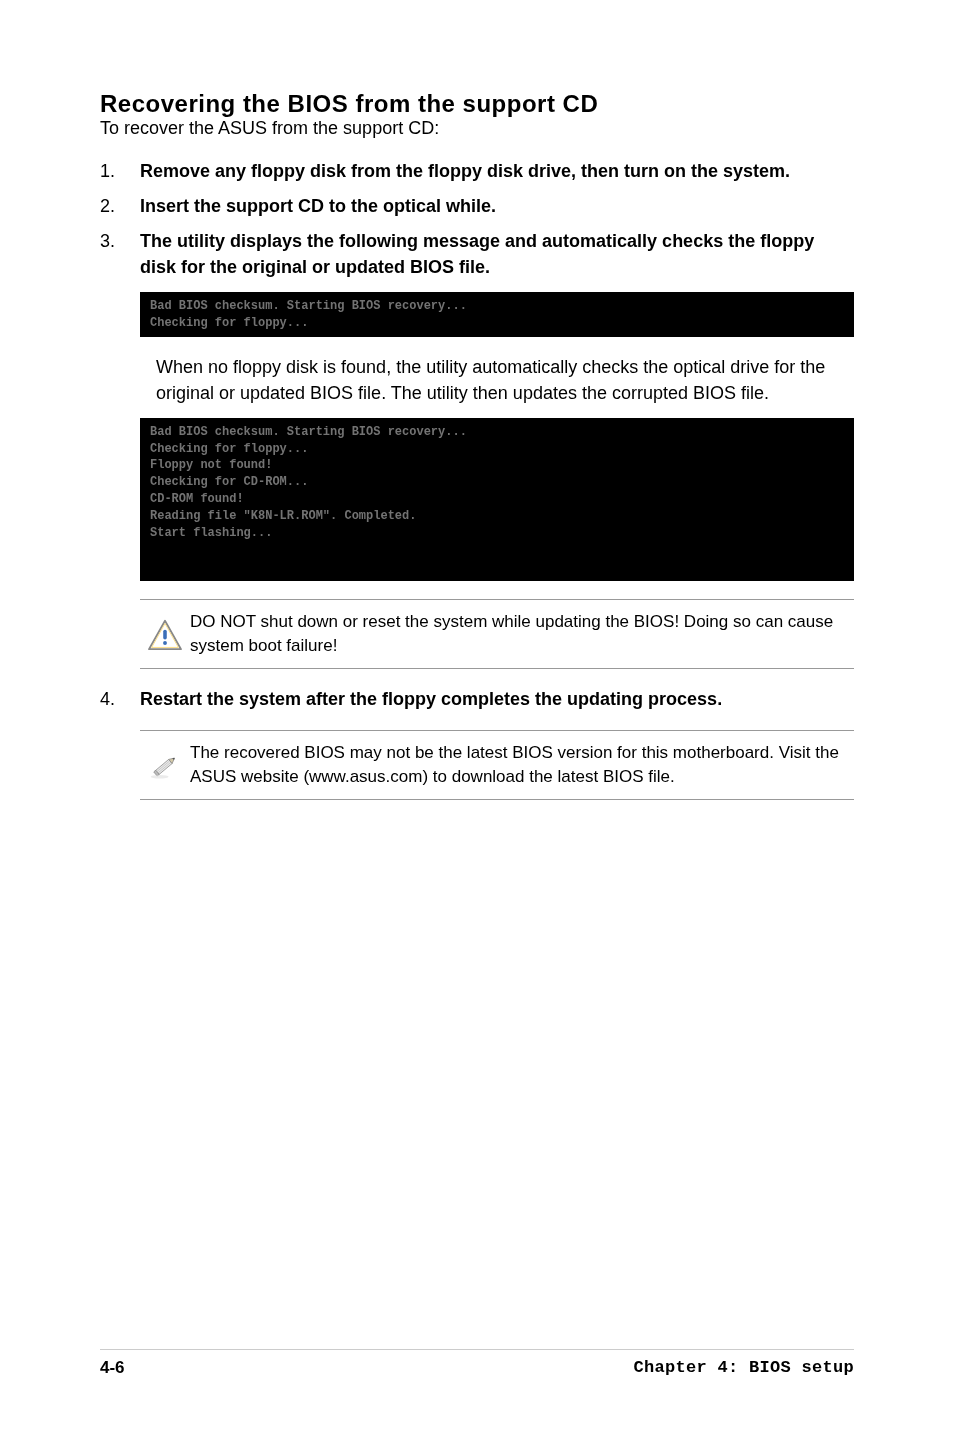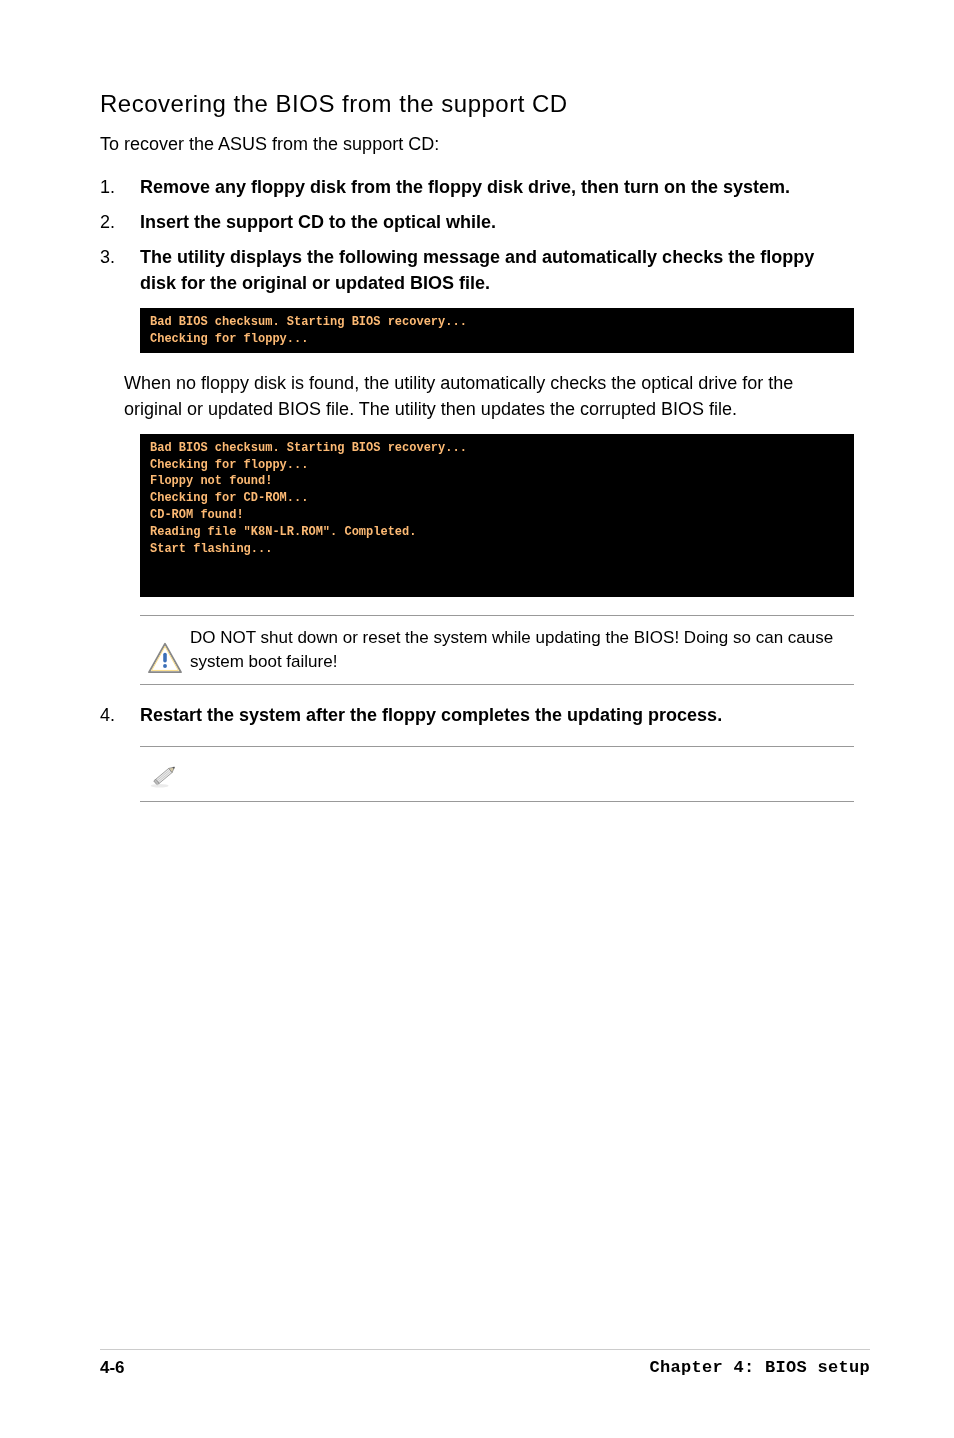--- a/index.html
+++ b/index.html
@@ -11,22 +11,22 @@
       width: 954px;
       height: 1438px;
       background: #fff;
       font-family: Arial, Helvetka, sans-serif;
       color: #000;
       padding: 90px 100px 50px 100px;
       position: relative;
     }
     .section-title {
       font-size: 24px;
-      font-weight: normal;
-      margin-bottom: 16px;
+      font-weight: bold;
+      margin-bottom: 0;
       letter-spacing: 0.5px;
     }
     .intro-text {
       font-size: 18px;
       margin-bottom: 20px;
     }
     ol.main-list {
       list-style: none;
       counter-reset: item;
     }
@@ -40,41 +40,41 @@
     ol.main-list > li .num {
       min-width: 40px;
       flex-shrink: 0;
     }
     ol.main-list > li .content {
       flex: 1;
       font-weight: bold;
     }
     .code-block {
       background: #000;
-      color: #fdba74;
+      color: #737373;
       font-family: "Courier New", monospace;
       font-size: 12px;
       font-weight: bold;
       padding: 6px 10px;
       margin: 12px 0 18px 40px;
       line-height: 1.4;
       white-space: pre;
     }
     .code-block.tall {
       padding-bottom: 40px;
     }
     .indented-para {
       font-size: 18px;
       line-height: 1.4;
-      margin-left: 24px;
+      margin-left: 56px;
       margin-bottom: 10px;
     }
     .callout {
       display: flex;
-      align-items: flex-end;
+      align-items: center;
       margin: 18px 0 18px 40px;
       border-top: 1px solid #999;
       border-bottom: 1px solid #999;
       padding: 10px 0;
     }
     .callout .icon-wrap {
       width: 50px;
       flex-shrink: 0;
       display: flex;
       justify-content: center;
@@ -90,21 +90,21 @@
       height: 32px;
     }
     .note-icon svg {
       width: 36px;
       height: 32px;
     }
     .footer {
       position: absolute;
       bottom: 60px;
       left: 100px;
-      right: 84px;
+      right: 100px;
       display: flex;
       justify-content: space-between;
       border-top: 1px solid #ccc;
       padding-top: 8px;
       font-size: 17px;
       font-weight: bold;
     }
     .footer-right {
       letter-spacing: 0.3px;
       font-family: Liberation Mono, monospace;
@@ -170,18 +170,19 @@
         <rect x="8" y="15" width="20" height="6" fill="#e8e8e8" stroke="#888" stroke-width="0.8"></rect>
         <polygon points="28,15 34,18 28,21" fill="#d4c9a8" stroke="#888" stroke-width="0.8"></polygon>
         <polygon points="32,16.5 34,18 32,19.5" fill="#555"></polygon>
         <rect x="6" y="15" width="3" height="6" fill="#bbb" stroke="#888" stroke-width="0.8"></rect>
         <line x1="8" y1="17" x2="28" y2="17" stroke="#aaa" stroke-width="0.5"></line>
         <line x1="8" y1="19" x2="28" y2="19" stroke="#aaa" stroke-width="0.5"></line>
       </g>
       <ellipse cx="14" cy="30" rx="10" ry="2" fill="#ddd" opacity="0.6"></ellipse>
     </svg>
   </div>
+  <div class="text">The recovered BIOS may not be the latest BIOS version for this motherboard. Visit the ASUS website (www.asus.com) to download the latest BIOS file.</div>
 </div>
 
 <div class="footer">
   <span class="footer-left">4-6</span>
   <span class="footer-right">Chapter 4: BIOS setup</span>
 </div>
 
 </body></html>

